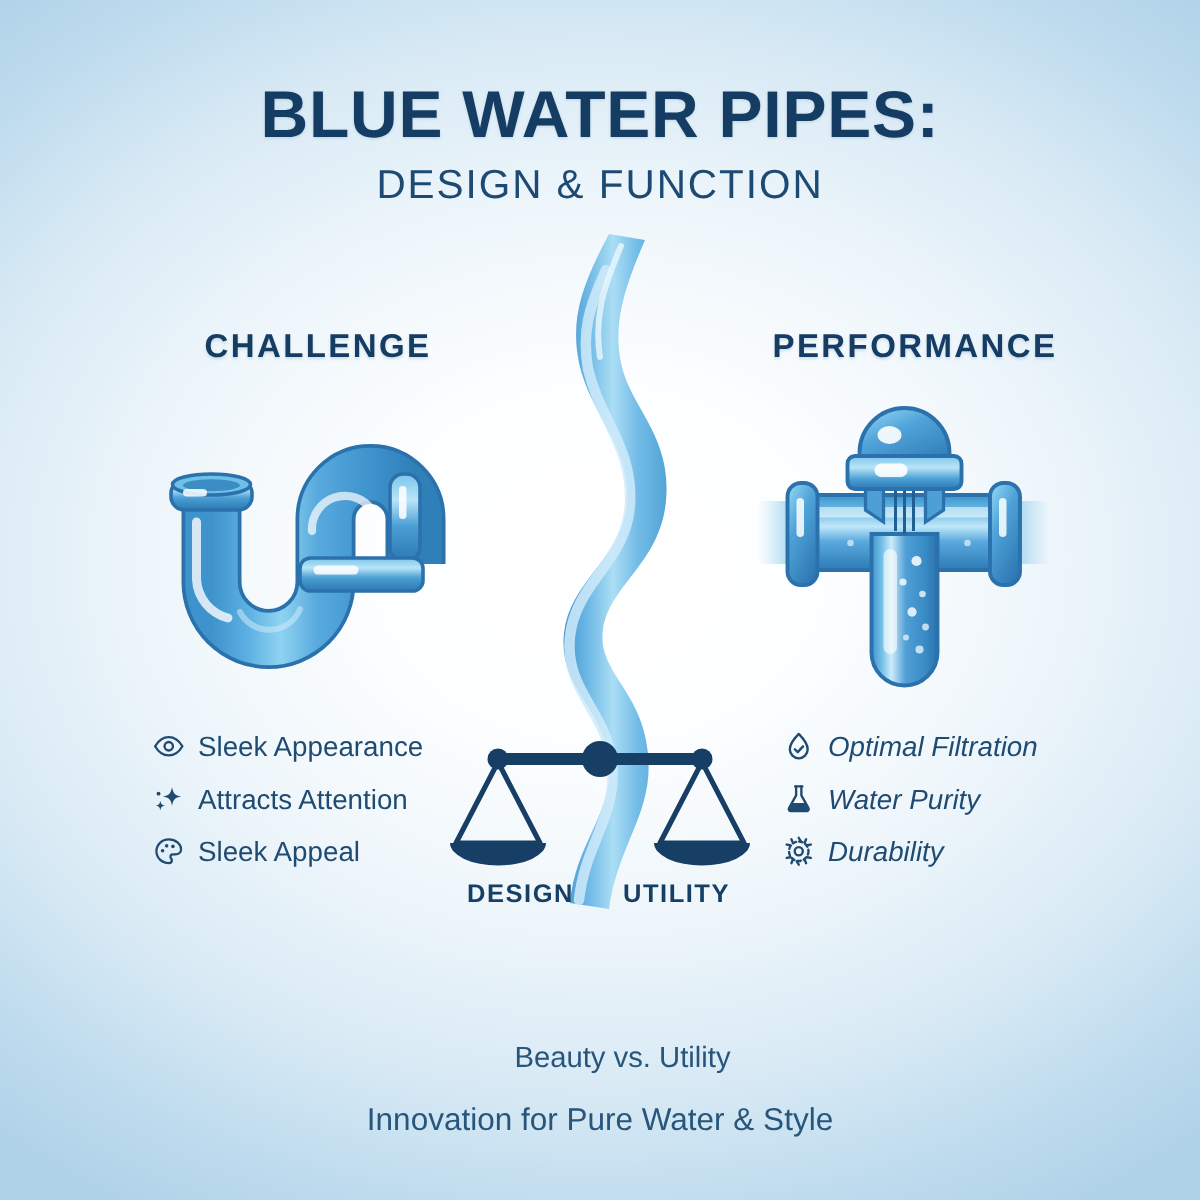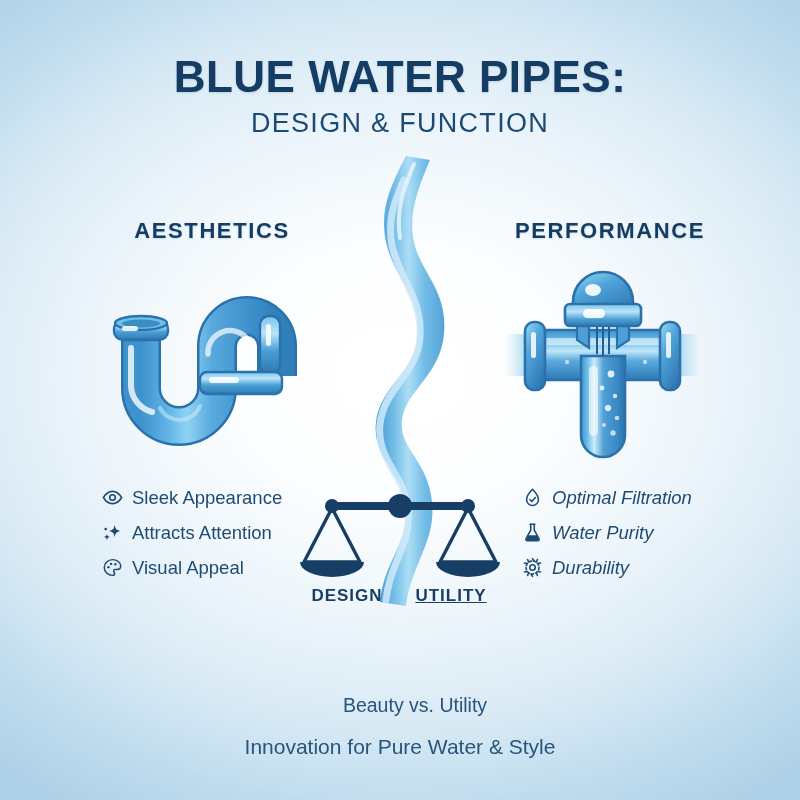--- a/index.html
+++ b/index.html
@@ -60,31 +60,31 @@
   .art { position:absolute; }
   .art-trap  { left:108px; top:268px; }
   .art-valve { left:505px; top:270px; }
   .art-ribbon{ left:340px; top:150px; }
   .art-scale { left:300px; top:478px; }
   .scale-label {
     position:absolute; top:586px; font-size:17px; font-weight:bold;
     letter-spacing:1px; color:#173f66;
   }
   .scale-label.l { left:302px; width:90px; text-align:center; }
-  .scale-label.r { left:406px; width:90px; text-align:center;text-decoration:underline; }
+  .scale-label.r { left:406px; width:90px; text-align:center; }
 </style>
 </head>
 <body>
 
 <div class="stage">
 
   <div class="title">BLUE WATER PIPES:</div>
   <div class="subtitle">DESIGN &amp; FUNCTION</div>
 
-  <div class="col-head left">AESTHETICS</div>
+  <div class="col-head left">CHALLENGE</div>
   <div class="col-head right">PERFORMANCE</div>
 
   <div class="art art-trap">
     <svg width="190" height="195" viewBox="0 0 190 195">
       <defs>
         <linearGradient id="pipeG" x1="0" y1="0" x2="1" y2="0">
           <stop offset="0" stop-color="#3f93cc"></stop>
           <stop offset="0.18" stop-color="#5cb0e2"></stop>
           <stop offset="0.34" stop-color="#8fd3f2"></stop>
           <stop offset="0.52" stop-color="#58a9dd"></stop>
@@ -271,21 +271,21 @@
     </div>
     <div class="bullet">
       <span class="ico">
         <svg width="21" height="21" viewBox="0 0 24 24" fill="none" stroke="#1f4b72" stroke-width="1.7" stroke-linejoin="round">
           <path d="M12,3 C6.8,3 2.6,7 2.6,12 C2.6,17 6.8,21 12,21 C13.5,21 14.4,20 14.4,18.9 C14.4,18.3 14.1,17.9 13.8,17.5 C13.5,17.1 13.3,16.7 13.3,16.2 C13.3,15.2 14.1,14.4 15.2,14.4 L17.1,14.4 C19.6,14.4 21.4,12.7 21.4,10.4 C21.4,6.3 17.2,3 12,3 Z"></path>
           <circle cx="7.3" cy="11.6" r="1.35" fill="#1f4b72" stroke="none"></circle>
           <circle cx="10.4" cy="7.9" r="1.35" fill="#1f4b72" stroke="none"></circle>
           <circle cx="15.2" cy="8.3" r="1.35" fill="#1f4b72" stroke="none"></circle>
         </svg>
       </span>
-      <span>Visual Appeal</span>
+      <span>Sleek Appeal</span>
     </div>
   </div>
 
   <div class="bullets right">
     <div class="bullet">
       <span class="ico">
         <svg width="21" height="21" viewBox="0 0 24 24" fill="none" stroke="#1f4b72" stroke-width="1.8" stroke-linecap="round" stroke-linejoin="round">
           <path d="M12,2.6 C12,2.6 5.2,9.6 5.2,14.3 C5.2,18.1 8.3,21.2 12,21.2 C15.7,21.2 18.8,18.1 18.8,14.3 C18.8,9.6 12,2.6 12,2.6 Z"></path>
           <path d="M9,14.3 L11.2,16.5 L15.3,12.1"></path>
         </svg>

